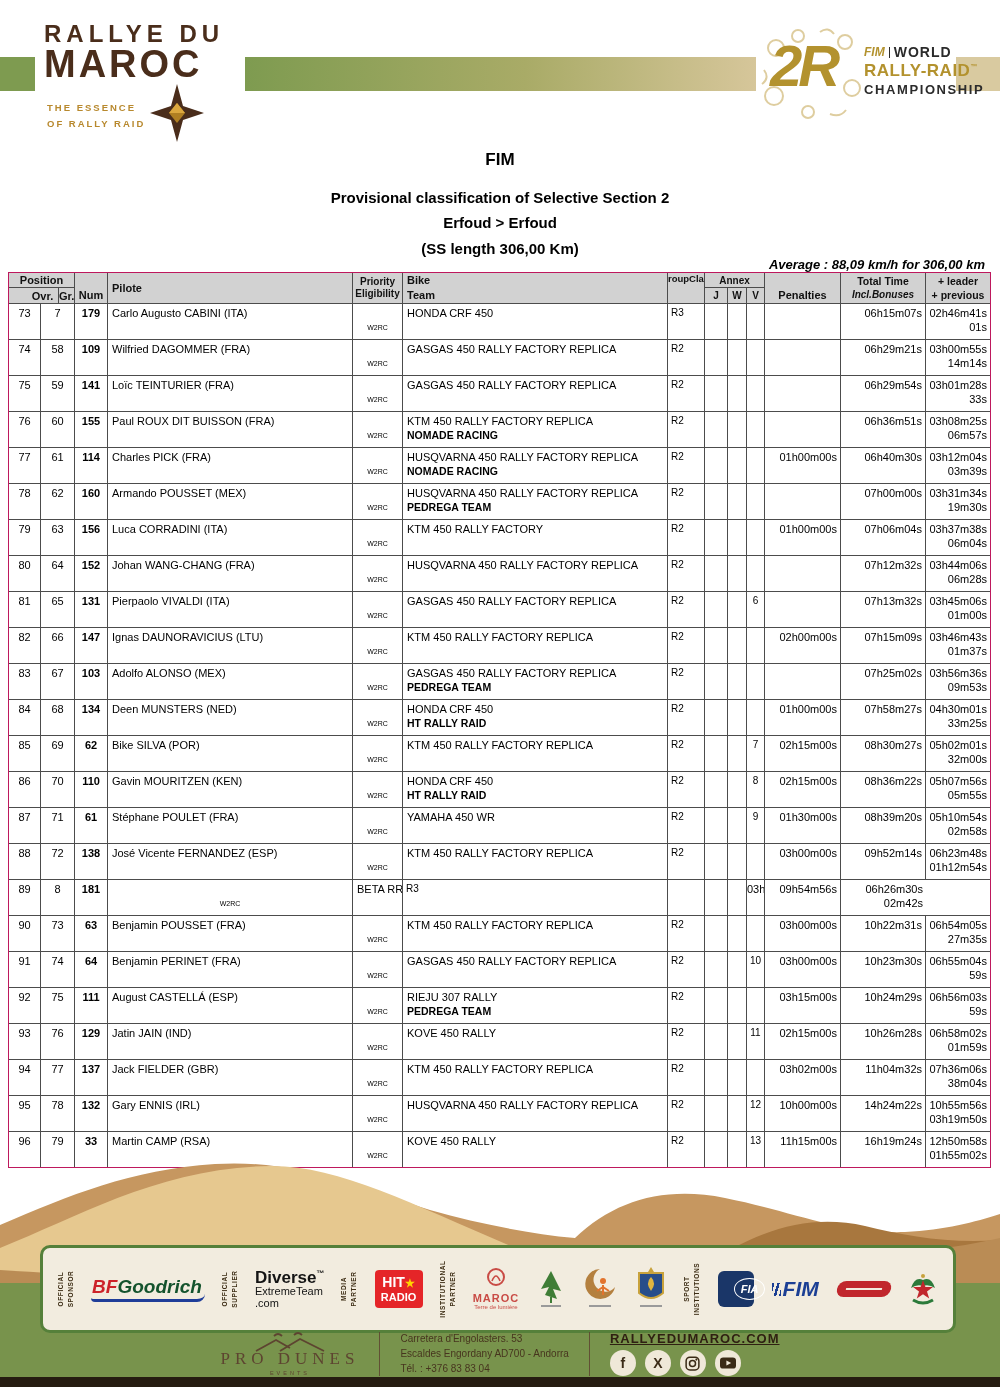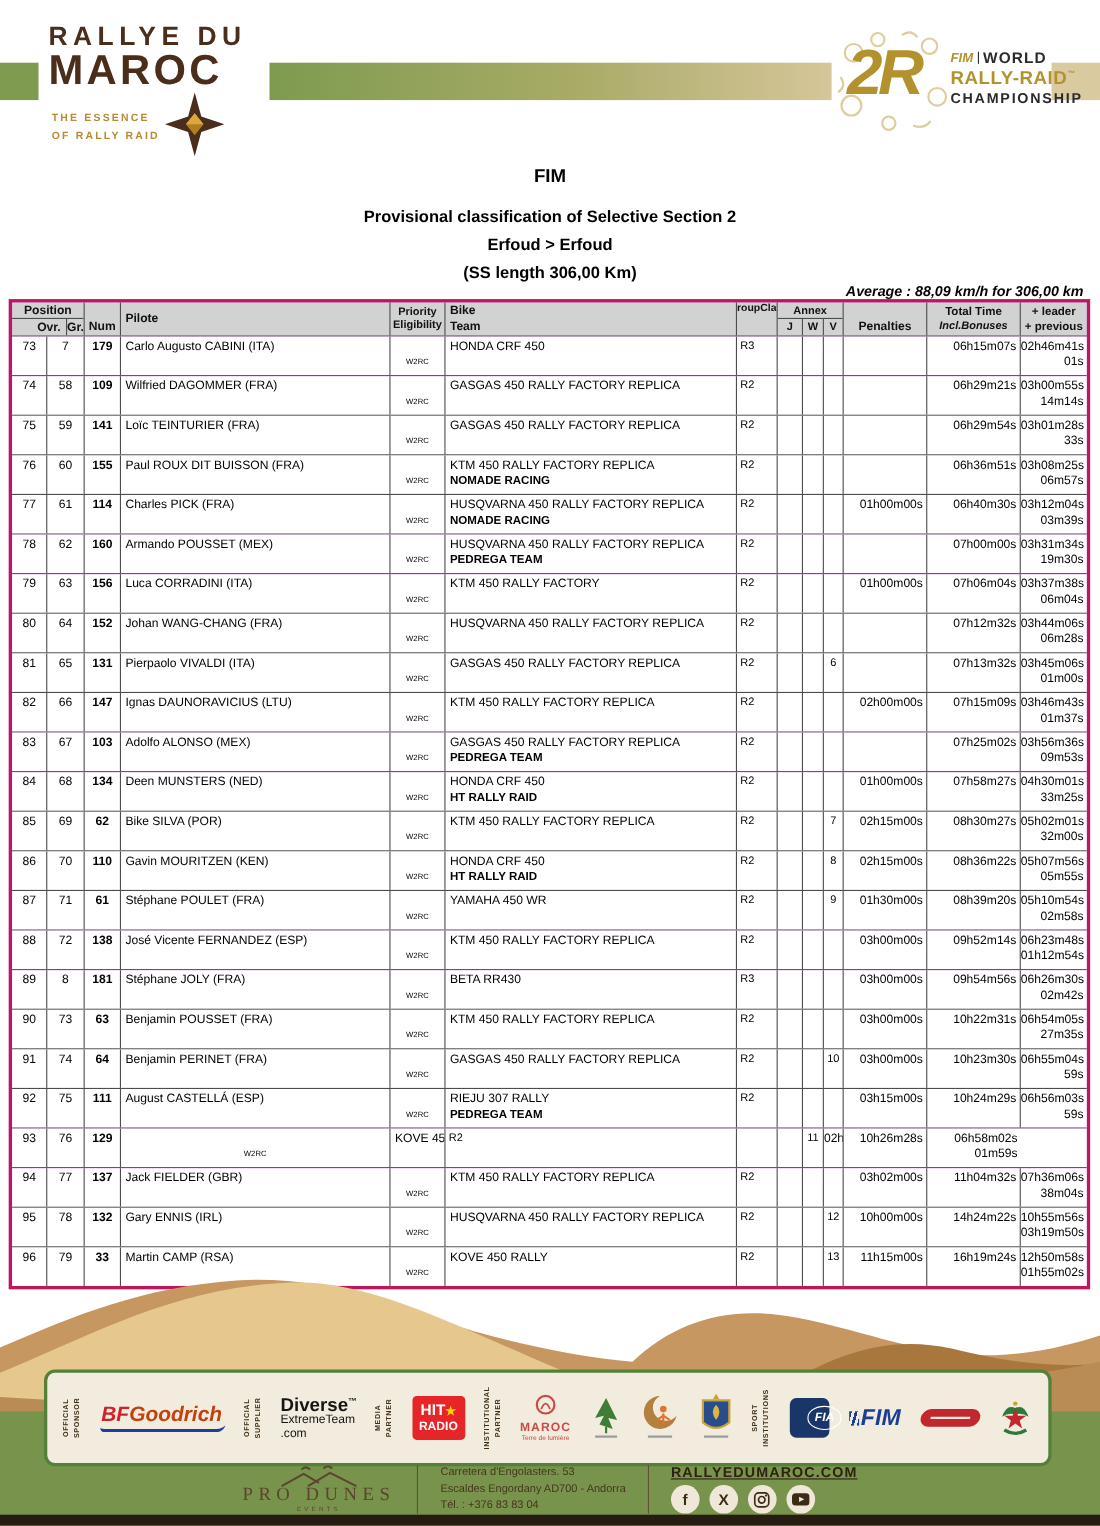--- a/index.html
+++ b/index.html
@@ -34,21 +34,21 @@
 
   
   .doc-line{position:absolute;left:0;width:100%;text-align:center;font-weight:bold;}
   .doc-fim{top:150px;font-size:17px;}
   .doc-title{top:189px;font-size:15px;}
   .doc-route{top:214px;font-size:15px;}
   .doc-ss{top:240px;font-size:15px;}
   .doc-avg{position:absolute;right:15px;top:257px;font-size:13px;font-weight:bold;font-style:italic;}
 
   
-  #table{position:absolute;left:8px;top:272px;width:983px;border:3px solid #be185d;box-sizing:border-box;background:#d946ef;}
+  #table{position:absolute;left:8px;top:272px;width:983px;border:1px solid #be185d;box-sizing:border-box;background:#7f1d1d;}
   .thead,.trow{display:grid;grid-template-columns:32px 34px 33px 245px 50px 265px 37px 23px 19px 18px 76px 85px 1fr;}
   .thead{height:30px;background:#d2d2d2;border-bottom:1px solid #4c4c4c;font-weight:bold;font-size:11px;color:#111;}
   .trow{height:35px;border-bottom:1px solid #4c4c4c;font-size:11px;background:#fff;}
   .trow:last-child{border-bottom:none;}
   .th,.td{border-right:1px solid #4c4c4c;box-sizing:border-box;overflow:hidden;min-width:0;}
   .th:last-child,.td:last-child{border-right:none;}
 
   .pos-group{grid-column:1/3;display:flex;flex-direction:column;}
   .pos-top{height:14px;border-bottom:1px solid #4c4c4c;display:flex;align-items:center;justify-content:center;}
   .pos-bot{flex:1;display:grid;grid-template-columns:32px 1fr;margin-left:18px;}
@@ -87,21 +87,21 @@
   #dunes{position:absolute;left:0;top:1150px;}
   #green-band{position:absolute;left:0;top:1283px;width:1000px;height:104px;background:#78934c;}
   #bottom-strip{position:absolute;left:0;top:1377px;width:1000px;height:10px;background:#261c11;}
 
   
   #sponsor-bar{position:absolute;left:40px;top:1245px;width:916px;height:88px;background:#f2ecdf;border:3px solid #55803a;border-radius:10px;box-sizing:border-box;display:flex;align-items:center;justify-content:space-between;padding:0 16px;}
   .vlab{width:14px;height:58px;position:relative;flex:none;}
   .vlab .vin{position:absolute;left:50%;top:50%;transform:translate(-50%,-50%) rotate(-90deg);width:74px;text-align:center;font-size:6.5px;font-weight:bold;letter-spacing:.6px;color:#3d2d15;line-height:1.5;}
   .bfg{font-style:italic;font-weight:bold;font-size:19px;border-bottom:3px solid #1f3d99;border-radius:0 0 8px 4px;padding:0 3px 1px 1px;white-space:nowrap;}
   .bf{color:#cc2229;}
-  .goodrich{color:#c2410c;margin-top:20px;}
+  .goodrich{color:#14532d;margin-top:20px;}
   .diverse{color:#141414;line-height:1.05;}
   .dv1{font-size:17px;font-weight:bold;}
   .dvtm{font-size:8px;vertical-align:super;font-weight:bold;}
   .dv2,.dv3{font-size:11px;}
   .hit{width:44px;background:#e52528;border-radius:4px;color:#fff;text-align:center;padding:5px 2px;}
   .hit-top{font-weight:bold;font-size:14px;line-height:1;}
   .hit-star{color:#ffd400;font-size:11px;}
   .hit-bot{font-weight:bold;font-size:11px;line-height:1.1;margin-top:2px;}
   .maroc{text-align:center;color:#c94b45;line-height:1.1;}
   .maroc-name{font-weight:bold;font-size:11px;letter-spacing:1px;margin-top:1px;}
@@ -1103,24 +1103,20 @@
           <div class="l2"></div>
         </div>
         <div class="td c-c">
           <div class="l1">8</div>
           <div class="l2"></div>
         </div>
         <div class="td c-c b">
           <div class="l1">181</div>
           <div class="l2"></div>
         </div>
-        <div class="td c-l">
-          <div class="l1">Stéphane JOLY (FRA)</div>
-          <div class="l2"></div>
-        </div>
         <div class="td c-prio">
           <div class="l1"></div>
           <div class="l2 w2rc">W2RC</div>
         </div>
         <div class="td c-l">
           <div class="l1">BETA RR430</div>
           <div class="l2 team"></div>
         </div>
         <div class="td c-grp">
           <div class="l1">R3</div>
@@ -1317,20 +1313,24 @@
         <div class="td c-c">
           <div class="l1">93</div>
           <div class="l2"></div>
         </div>
         <div class="td c-c">
           <div class="l1">76</div>
           <div class="l2"></div>
         </div>
         <div class="td c-c b">
           <div class="l1">129</div>
+          <div class="l2"></div>
+        </div>
+        <div class="td c-l">
+          <div class="l1">Jatin JAIN (IND)</div>
           <div class="l2"></div>
         </div>
         <div class="td c-prio">
           <div class="l1"></div>
           <div class="l2 w2rc">W2RC</div>
         </div>
         <div class="td c-l">
           <div class="l1">KOVE 450 RALLY</div>
           <div class="l2 team"></div>
         </div>

